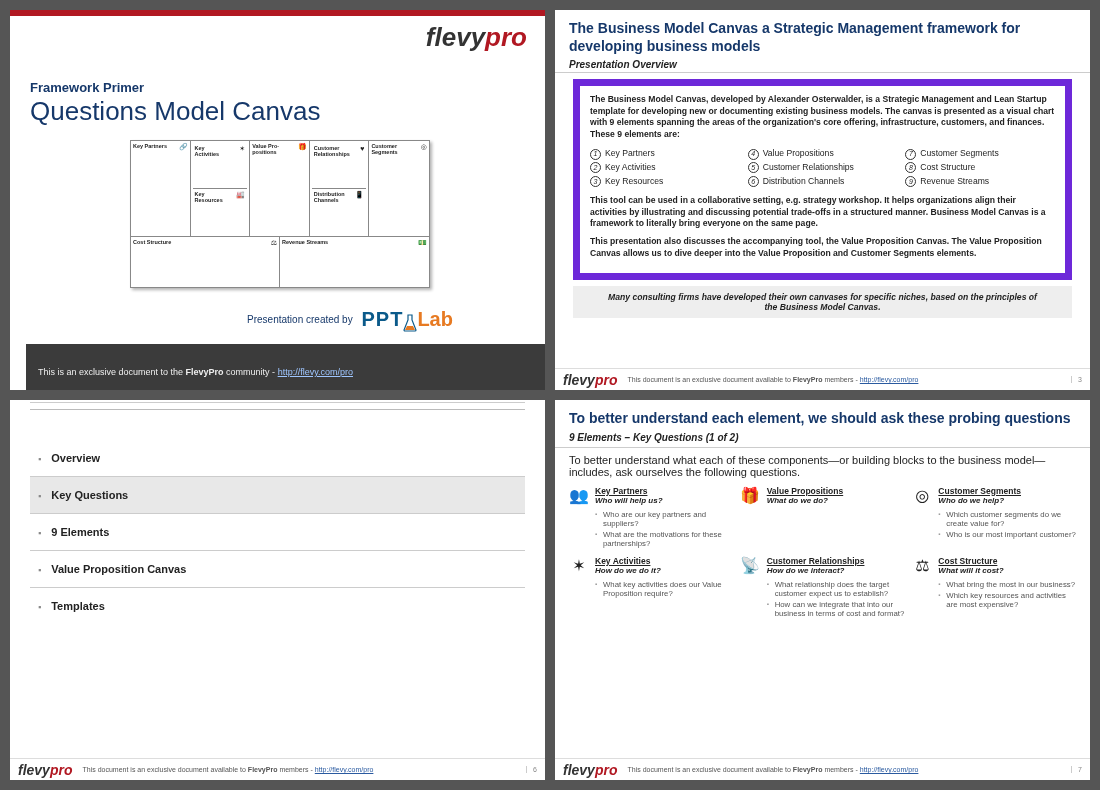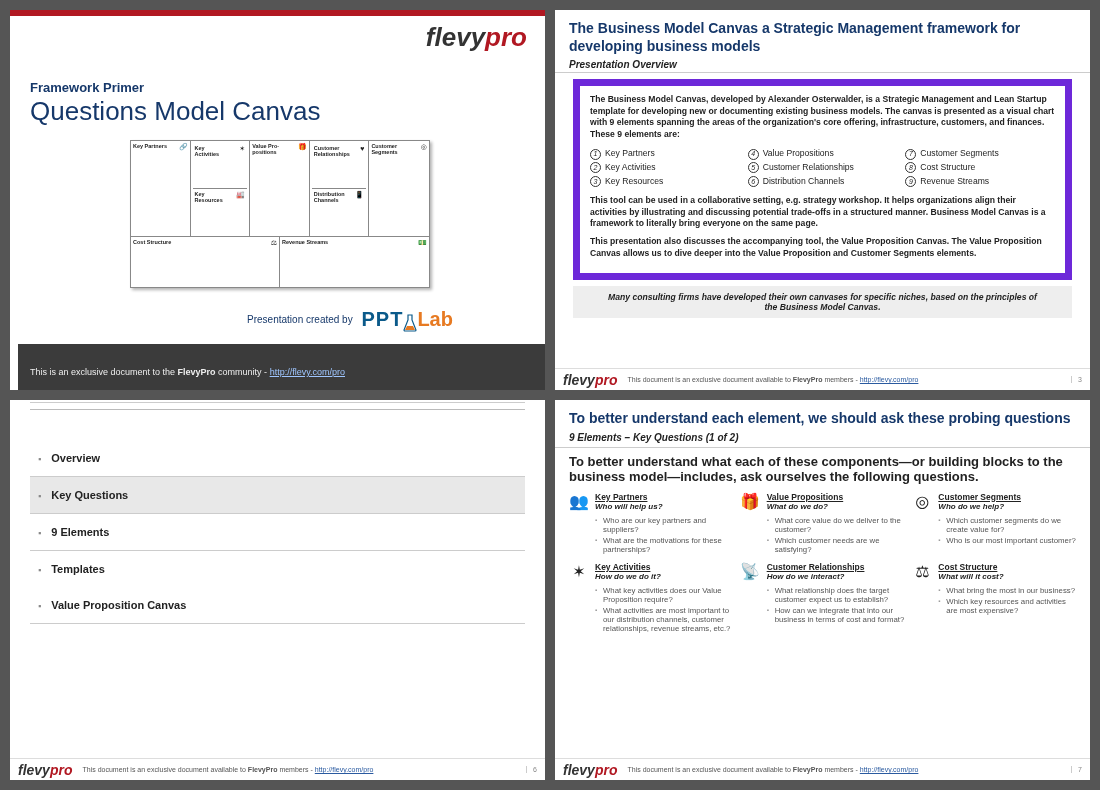--- a/index.html
+++ b/index.html
@@ -43,21 +43,21 @@
   .s1-canvas .row2 { height:34%; display:flex;}
   .s1-canvas .row2 > div { width:50%; padding:2px; position:relative;}
   .s1-canvas .row2 > div:first-child { border-right:1px solid #888;}
   .s1-canvas .cell-label { font-weight:700; font-size:5.5px; display:inline-block; max-width:70%;}
   .s1-canvas .ic { position:absolute; top:2px; right:2px; font-size:7px;}
   .s1-created { position:absolute; top:298px; left:150px; width:380px; text-align:center; font-size:10px; color:#16386a;}
   .pptlab { display:inline-block; vertical-align:middle; margin-left:6px;}
   .pptlab .ppt{font-weight:700;font-size:20px;color:#0b5a8a;letter-spacing:1px;}
   .pptlab .flask{display:inline-block;width:14px;height:18px;vertical-align:middle;}
   .pptlab .lab{font-weight:700;font-size:20px;color:#e77a22;}
-  .s1-footer { position:absolute; bottom:0; left:8px; right:0; height:34px; background:#3b3b3b; color:#eee; font-size:9px; padding:23px 12px;}
+  .s1-footer { position:absolute; bottom:0; left:16px; right:0; height:34px; background:#3b3b3b; color:#eee; font-size:9px; padding:23px 12px;}
   .s1-footer a { color:#9fc6ff; text-decoration:underline; font-size:9px;}
   .s1-footer .fp { font-weight:700;}
   
   .s2-title { color:#16386a; font-size:14px; font-weight:700; padding:10px 14px 4px; line-height:1.25;}
   .s2-sub { font-style:italic; font-weight:700; font-size:10px; padding:0 14px 2px; border-bottom:1px solid #ccc; margin:0 0 6px 0;}
   .s2-box { margin:0 18px 6px; border:7px solid #6d28d9; padding:8px 10px; font-size:8.6px; line-height:1.35;}
   .s2-box p { margin-bottom:6px; font-weight:700;}
   .s2-list { display:flex; gap:8px; margin:4px 0 6px;}
   .s2-list .col { flex:1; font-size:8.6px;}
   .s2-list .item { margin:2px 0; font-weight:400;}
@@ -67,21 +67,21 @@
   .s3-title { color:#16386a; font-size:18px; font-weight:400; padding:22px 20px 6px;}
   .s3-hr1 { border:none; border-top:1px solid #ccc; margin:2px 20px 6px;}
   .s3-hr2 { border:none; border-top:1px solid #bbb; margin:76px 20px 0;}
   .s3-items { padding:0 20px;}
   .s3-item { padding:12px 8px; font-size:11px; font-weight:700; border-bottom:1px solid #ccc;}
   .s3-item::before { content:"▪"; color:#888; margin-right:10px; font-size:9px;}
   .s3-item.sel { background:#e8e8e8;}
   
   .s4-title { color:#16386a; font-size:14px; font-weight:700; padding:10px 14px 4px; line-height:1.25;}
   .s4-sub { font-style:italic; font-weight:700; font-size:10px; padding:0 14px 4px; border-bottom:1px solid #ccc;}
-  .s4-intro { font-size:13px; font-weight:700; padding:6px 14px 8px;}
+  .s4-intro { font-size:11px; font-weight:400; padding:6px 14px 8px;}
   .s4-grid { display:grid; grid-template-columns:repeat(3,1fr); gap:6px 8px; padding:0 14px;}
   .s4-cell { font-size:8px;}
   .s4-cell .hdr { display:flex; gap:6px; align-items:flex-start;}
   .s4-cell .ic { width:20px; height:20px; flex-shrink:0; font-size:16px; line-height:20px; text-align:center;}
   .s4-cell .ttl { font-weight:700; text-decoration:underline; font-size:8.5px;}
   .s4-cell .q { font-weight:700; font-style:italic; font-size:8px;}
   .s4-cell ul { list-style:none; margin:4px 0 0 26px;}
   .s4-cell li { font-size:7.8px; color:#555; margin:2px 0; position:relative; padding-left:8px;}
   .s4-cell li::before { content:"▪"; position:absolute; left:0; color:#999; font-size:6px; top:1px;}
   
@@ -175,22 +175,22 @@
   </div>
 </div>
 
 <div class="slide">
   <hr class="s3-hr1">
   <hr class="s3-hr2" style="margin-top:0;">
   <div class="s3-items" style="margin-top:30px;">
     <div class="s3-item">Overview</div>
     <div class="s3-item sel">Key Questions</div>
     <div class="s3-item">9 Elements</div>
+    <div class="s3-item">Value Proposition Canvas</div>
     <div class="s3-item" style="border-bottom:none;">Templates</div>
-    <div class="s3-item">Value Proposition Canvas</div>
   </div>
 
   <div class="sf">
     <span class="logo"><span class="fl">flevy</span><span class="pro">pro</span></span>
     <span class="txt">
       <span>This document is an exclusive document available to </span><span class="b">FlevyPro</span><span> members - </span><a>http://flevy.com/pro</a>
     </span>
     <span class="pg">6</span>
   </div>
 </div>
@@ -214,24 +214,20 @@
         </ul>
       </div>
       <div class="s4-cell">
     <div class="hdr">
       <div class="ic">🎁</div>
       <div>
         <div class="ttl">Value Propositions</div>
         <div class="q">What do we do?</div>
       </div>
     </div>
-    <ul>
-          <li>What core value do we deliver to the customer?</li>
-          <li>Which customer needs are we satisfying?</li>
-        </ul>
       </div>
       <div class="s4-cell">
     <div class="hdr">
       <div class="ic">◎</div>
       <div>
         <div class="ttl">Customer Segments</div>
         <div class="q">Who do we help?</div>
       </div>
     </div>
     <ul>
@@ -242,21 +238,20 @@
       <div class="s4-cell">
     <div class="hdr">
       <div class="ic">✶</div>
       <div>
         <div class="ttl">Key Activities</div>
         <div class="q">How do we do it?</div>
       </div>
     </div>
     <ul>
           <li>What key activities does our Value Proposition require?</li>
-          <li>What activities are most important to our distribution channels, customer relationships, revenue streams, etc.?</li>
         </ul>
       </div>
       <div class="s4-cell">
     <div class="hdr">
       <div class="ic">📡</div>
       <div>
         <div class="ttl">Customer Relationships</div>
         <div class="q">How do we interact?</div>
       </div>
     </div>

